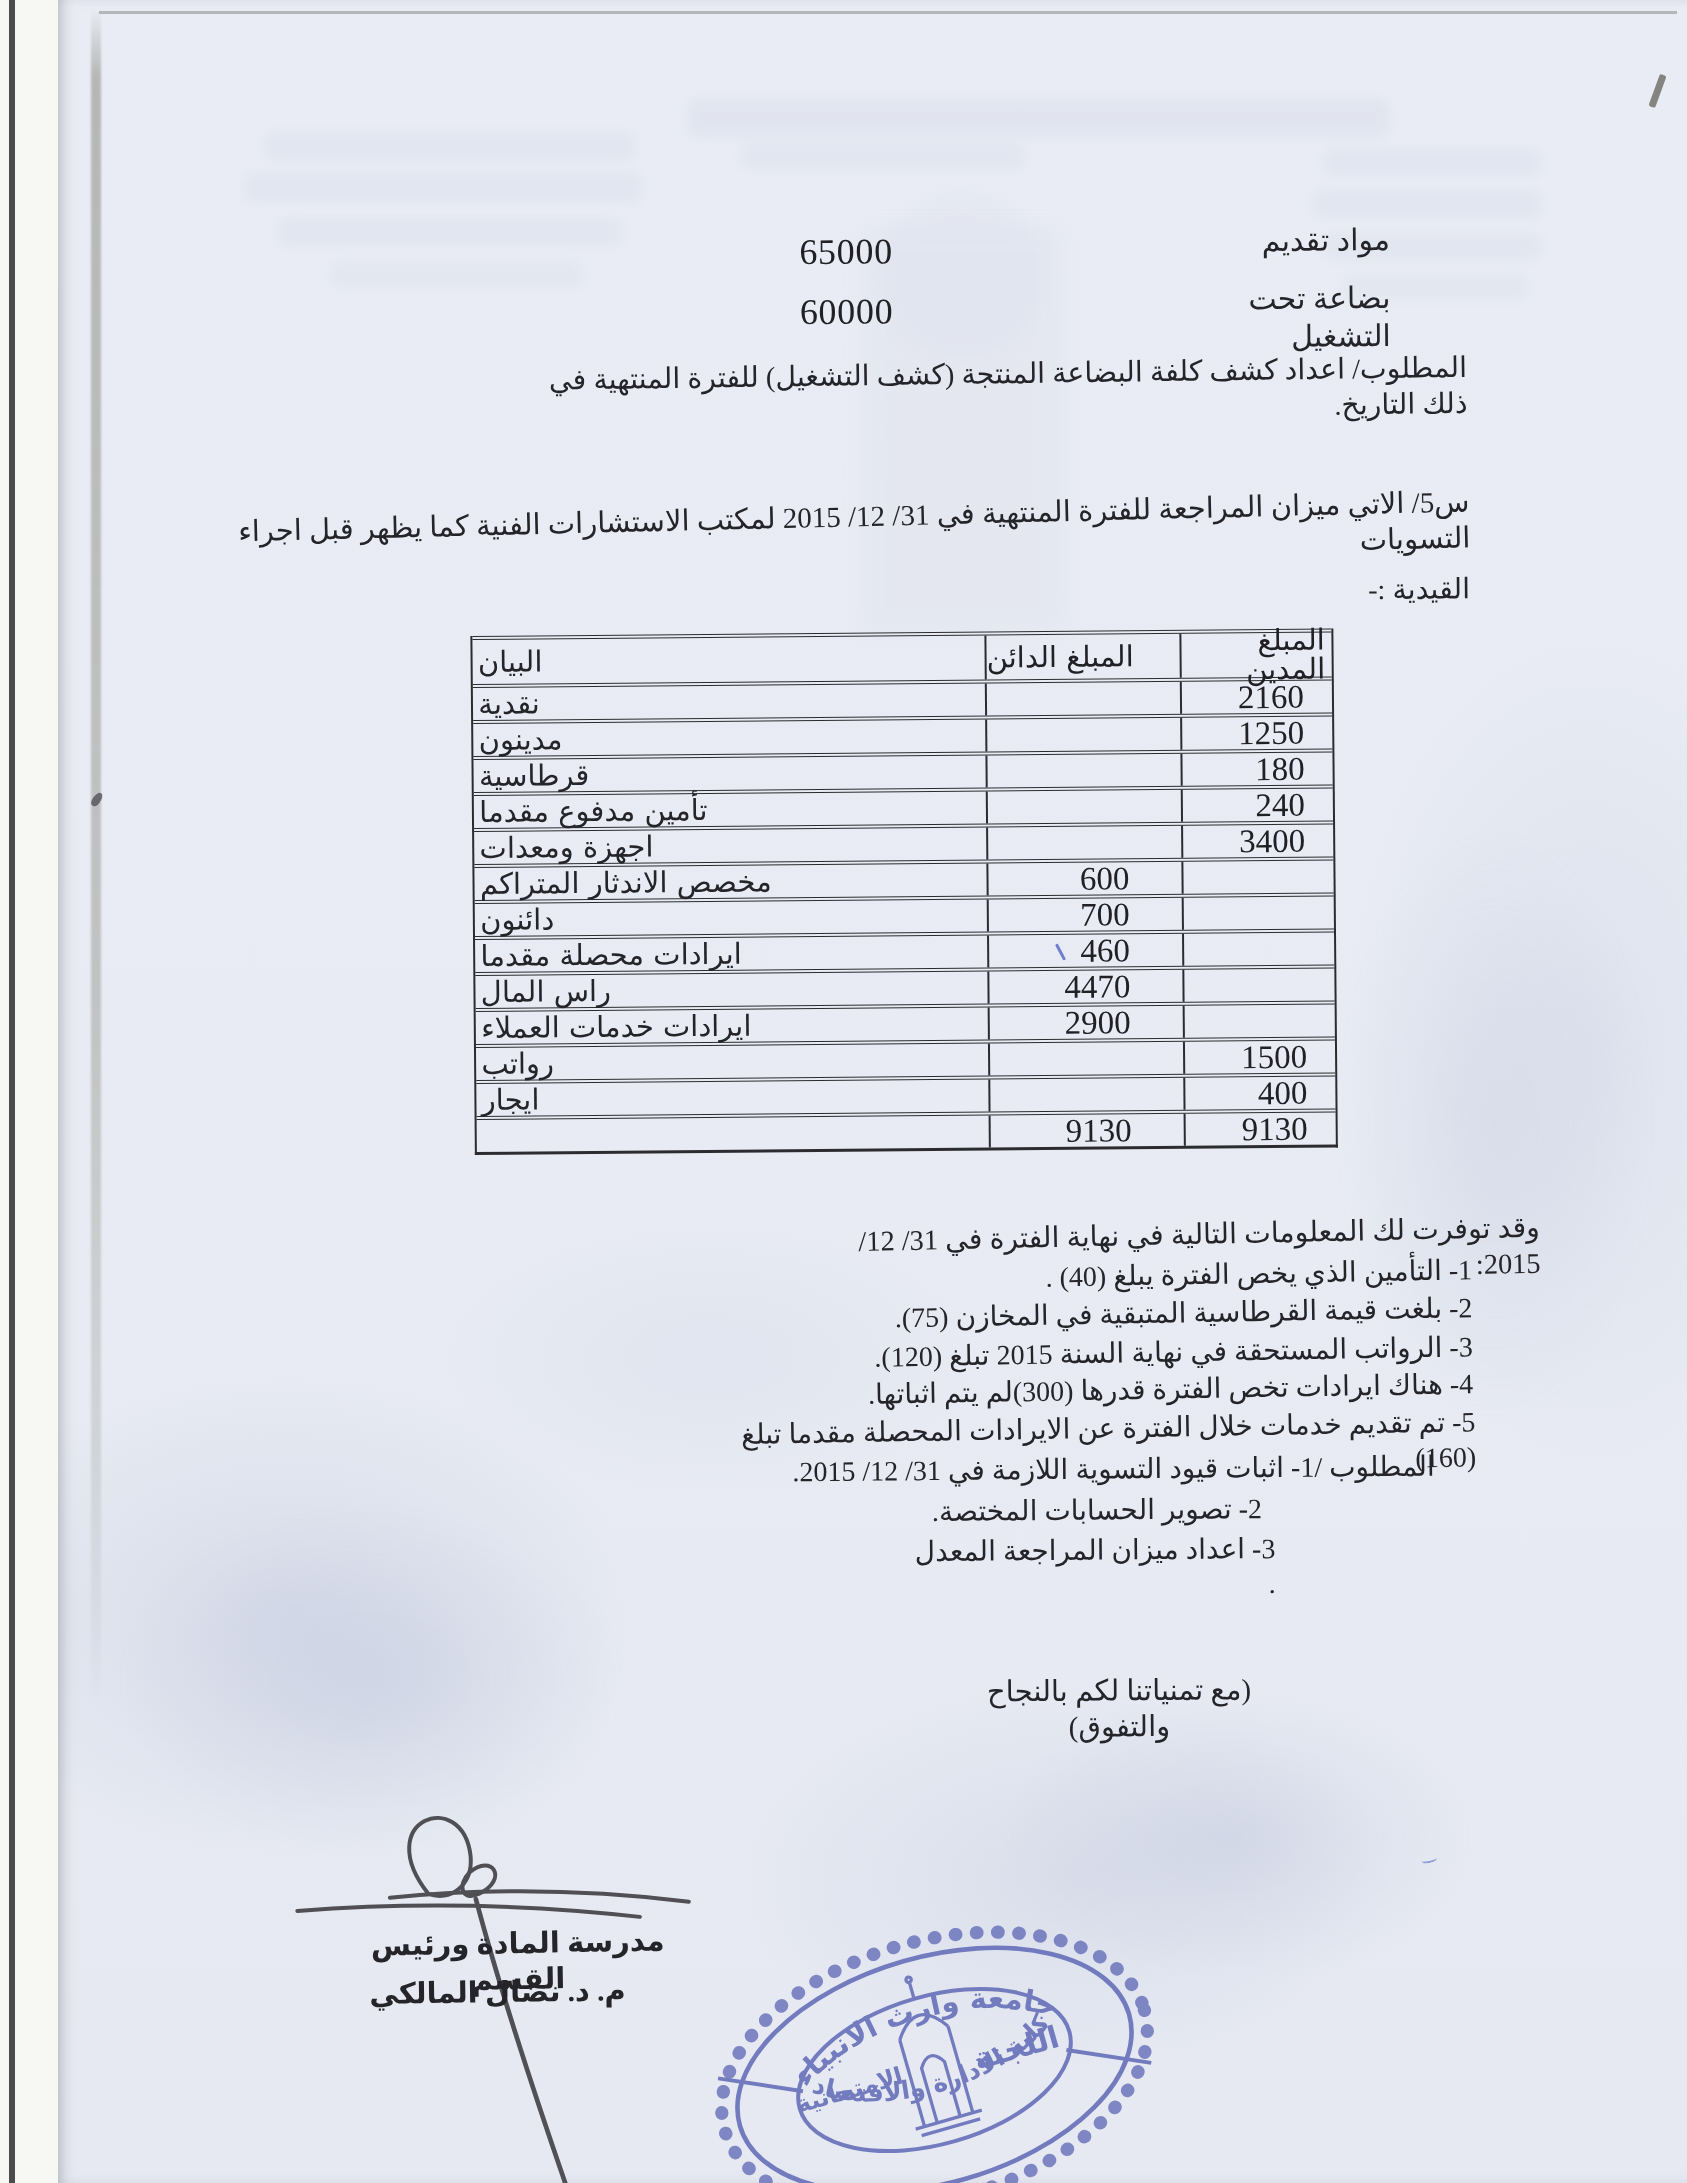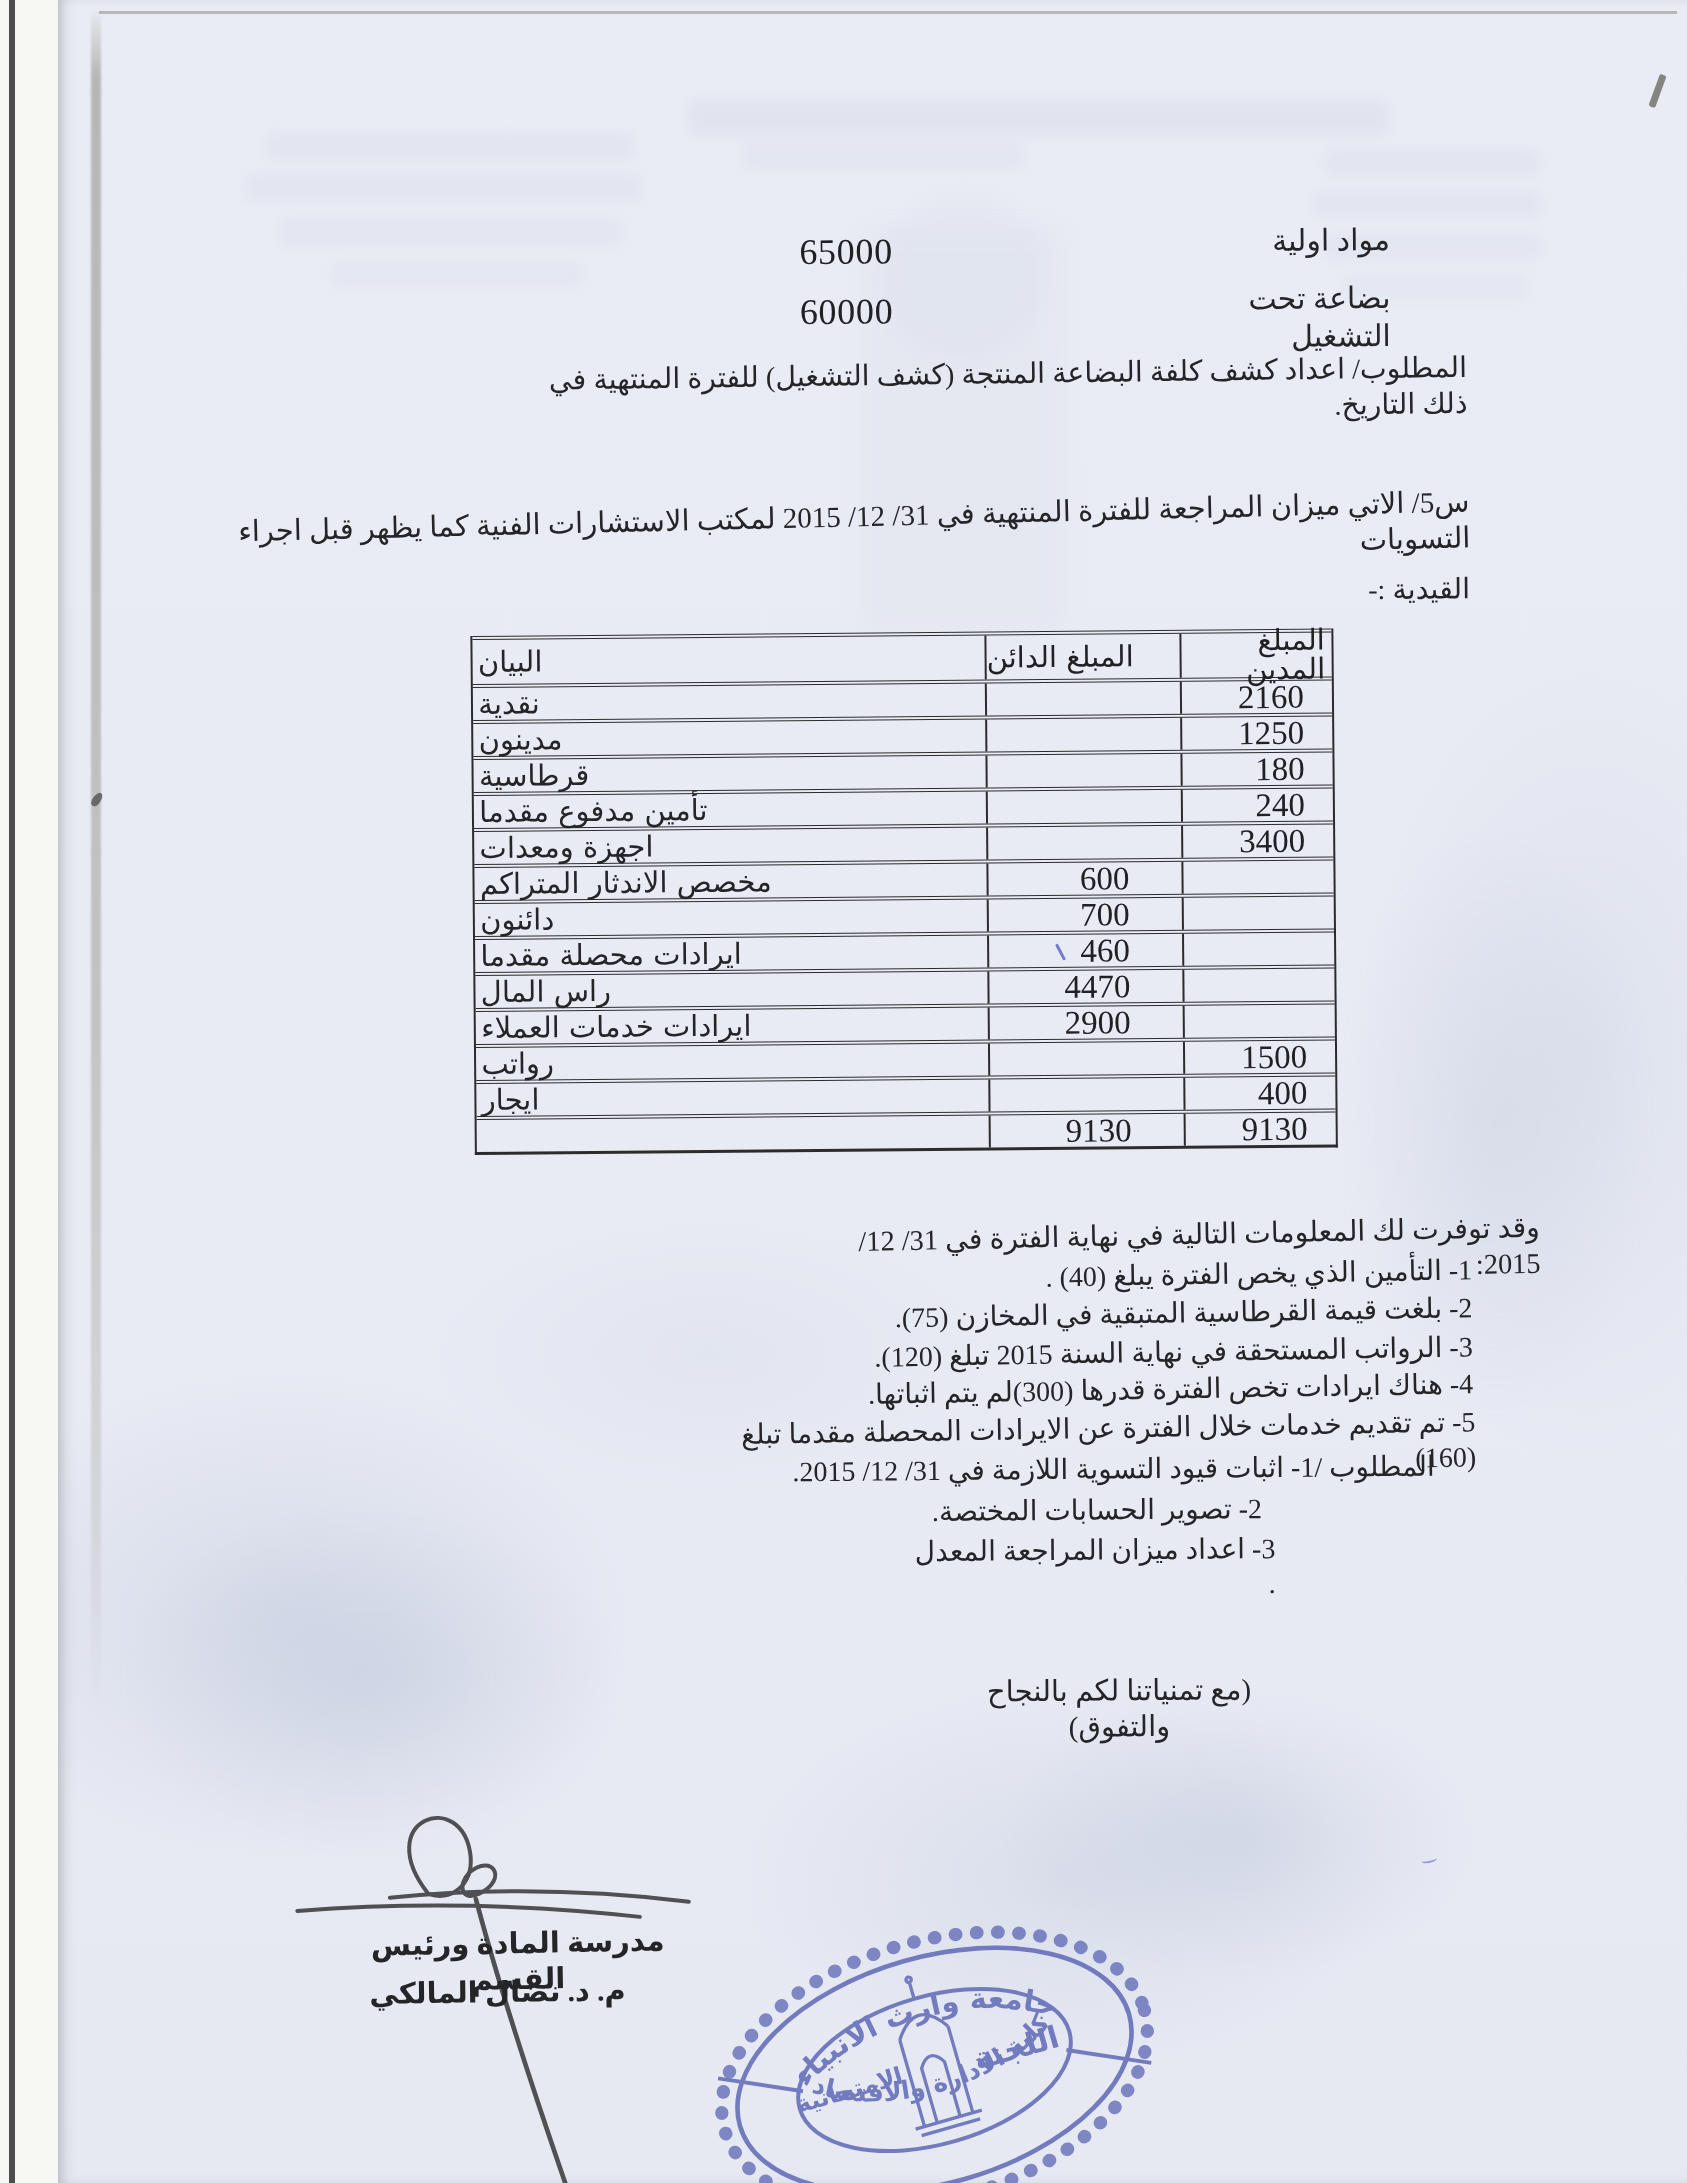--- a/index.html
+++ b/index.html
@@ -87,21 +87,21 @@
 <div class="crease" style="left:119px;top:1508px;width:503px;height:344px"></div>
 <div class="crease" style="left:1006px;top:1694px;width:463px;height:284px"></div>
 <div class="crease" style="left:1336px;top:827px;width:318px;height:595px;opacity:.35"></div>
 
 <div class="mark-comma"></div>
 <div class="mark-blue-tick"></div>
 <div class="mark-blue-scribble"></div>
 
 <div class="content">
 
-  <div class="txt" style="left:1224px;top:225px;width:165px;font-size:30px" lang="ar">مواد اولية</div>
+  <div class="txt" style="left:1224px;top:225px;width:165px;font-size:30px" lang="ar">مواد تقديم</div>
   <div class="amount" style="left:784px;top:230px;width:122px;text-align:center">65000</div>
 
   <div class="txt" style="left:1151px;top:283px;width:238px;font-size:30px" lang="ar">بضاعة تحت التشغيل</div>
   <div class="amount" style="left:784px;top:290px;width:122px;text-align:center">60000</div>
 
   <div class="txt" style="left:509px;top:357px;width:956px;font-size:28.4px;transform:rotate(-0.3deg)" lang="ar">المطلوب/  اعداد كشف كلفة البضاعة المنتجة (كشف التشغيل) للفترة المنتهية في ذلك التاريخ.</div>
 
   <div class="txt" style="left:136px;top:488px;width:1330px;font-size:29px;transform:rotate(-0.9deg);transform-origin:right top" lang="ar">س5/ الاتي ميزان المراجعة  للفترة المنتهية في 31/ 12/ 2015  لمكتب الاستشارات الفنية كما يظهر قبل اجراء التسويات</div>
   <div class="txt" style="left:1330px;top:576px;width:136px;font-size:28.4px" lang="ar">القيدية :-</div>
 

